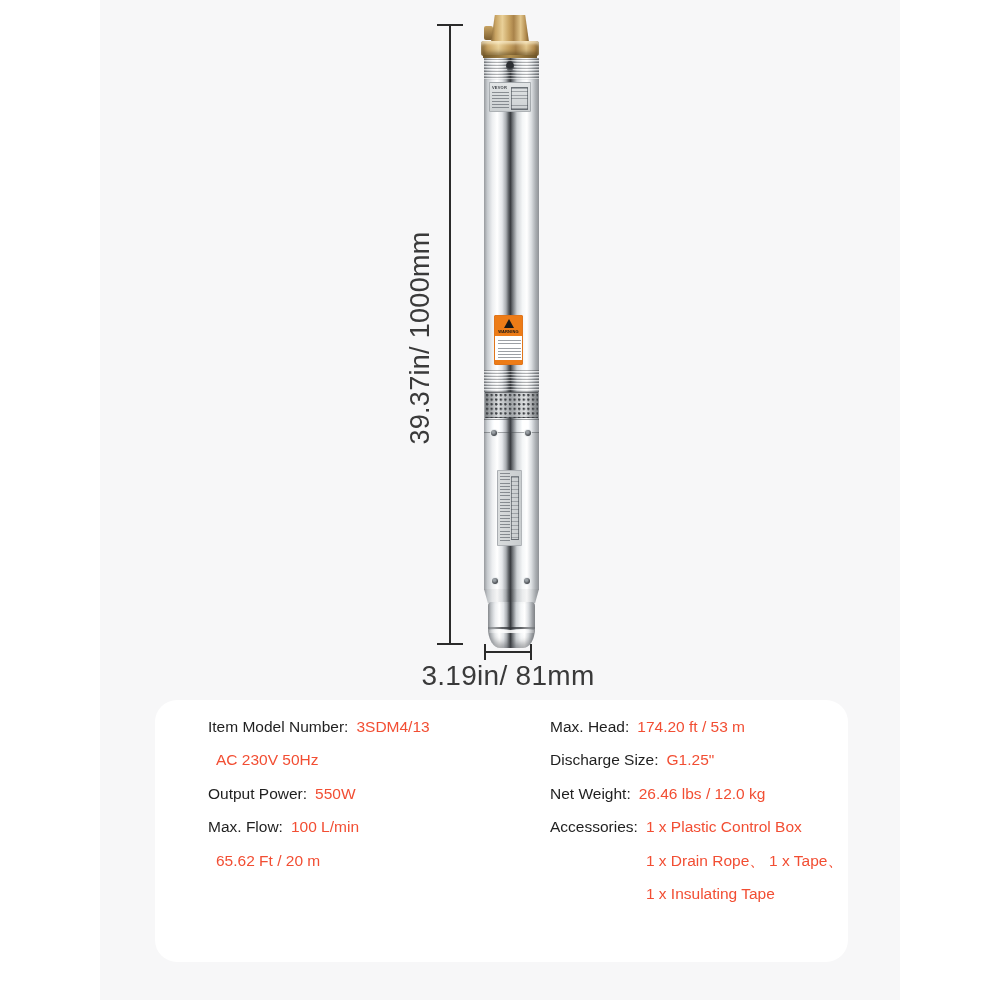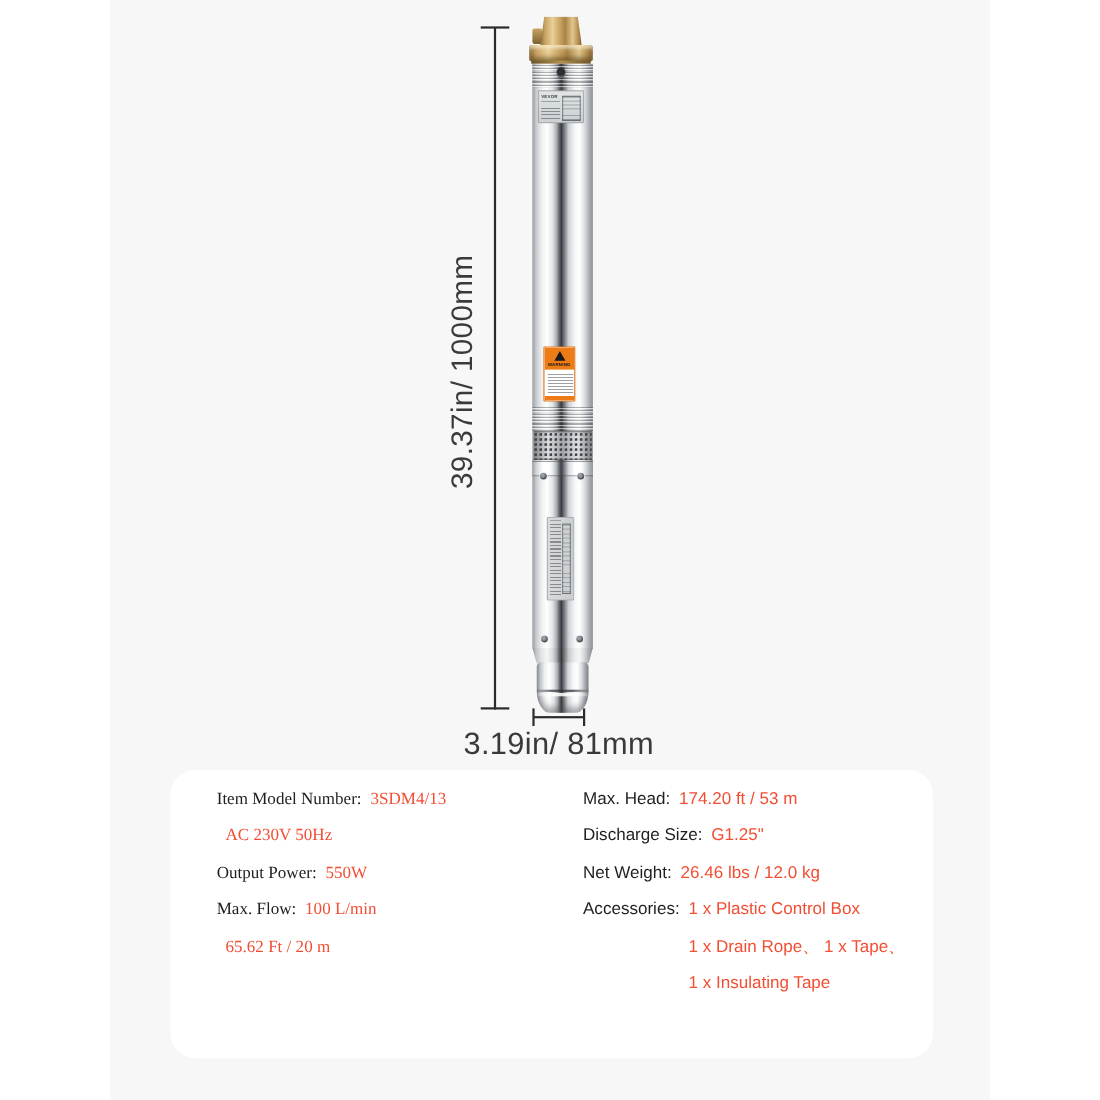--- a/index.html
+++ b/index.html
@@ -199,22 +199,22 @@
   .dim-htext{
     left:388px; top:660px; width:240px;
     font-size:28px; color:var(--dim-ink); text-align:center; letter-spacing:.3px;
   }
   
   .spec-card{
     position:absolute; left:155px; top:700px; width:693px; height:262px;
     background:#ffffff; border-radius:22px;
   }
   .spec-col{position:absolute; top:10px;}
-  .spec-col.left{left:42px;font-family:Liberation Serif, serif;}
-  .spec-col.right{left:375px;}
+  .spec-col.left{left:53px;}
+  .spec-col.right{left:395px;}
   .spec-row{display:flex; align-items:flex-start; font-size:15.5px;}
   .spec-label{color:var(--ink); line-height:33.4px; white-space:nowrap;}
   .spec-value{color:var(--accent); margin-left:8px; white-space:nowrap;}
   .spec-value-line{line-height:33.4px;}
 </style>
 </head>
 <body>
 
 <div class="stage"></div>
 

